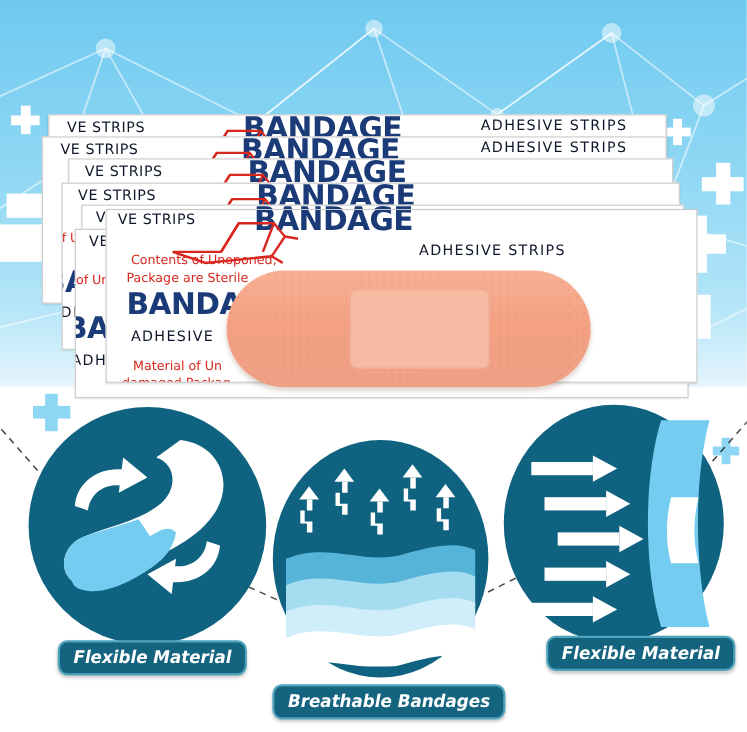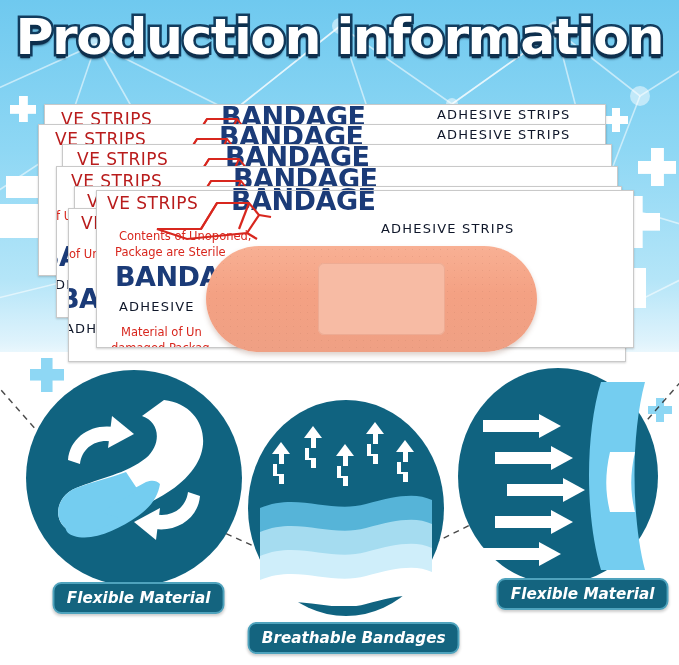--- a/index.html
+++ b/index.html
@@ -49,21 +49,21 @@
   
   .stack{position:absolute;left:0;top:0;width:679px;height:372px;z-index:20;}
   .wrap{
     position:absolute;
     background:#ffffff;
     border:1px solid #c9c9c9;
     overflow:hidden;
     box-shadow:0 1px 2px rgba(0,0,0,.18);
   }
   .wrap .bg-txt{position:absolute;white-space:nowrap;font-family:"DejaVu Sans", sans-serif;}
-  .t-strips{color:#b91c1c;font-size:17px;letter-spacing:.5px;}
+  .t-strips{color:#0f172a;font-size:13px;letter-spacing:.5px;}
   .t-band{color:#1b3b78;font-weight:bold;font-size:27px;letter-spacing:-.5px;}
   .t-adh{color:#0f172a;font-size:13px;letter-spacing:1.2px;}
   .t-red{color:#d8271e;font-size:11.5px;}
   .redart{position:absolute;}
 
   
   .bandage{
     position:absolute;left:206px;top:246px;width:331px;height:106px;
     background:linear-gradient(180deg,#f8b094 0%,#f4a183 45%,#efa084 100%);
     border-radius:53px/53px;
@@ -153,23 +153,20 @@
 
     <div class="wcross cross-shape" style="left:10px;top:96px;width:26px;height:26px;"></div>
     <div class="wcross cross-shape" style="left:604px;top:108px;width:24px;height:24px;"></div>
     <div class="wcross cross-shape" style="left:638px;top:148px;width:38px;height:38px;"></div>
     <div class="wcross cross-shape" style="left:608px;top:196px;width:52px;height:52px;"></div>
     <div class="wcross" style="left:6px;top:176px;width:34px;height:22px;"></div>
     <div class="wcross" style="left:0px;top:204px;width:44px;height:34px;"></div>
     <div class="wcross" style="left:600px;top:268px;width:46px;height:40px;"></div>
   </div>
 
-  <div class="title-wrap">
-    <span class="title">Production information</span>
-  </div>
 
   <div class="stack">
 
     <div class="wrap" style="left:44px;top:104px;width:560px;height:150px;">
       <span class="bg-txt t-strips" style="left:16px;top:4px;">VE STRIPS</span>
       <span class="bg-txt t-band" style="left:176px;top:-4px;">BANDAGE</span>
       <span class="bg-txt t-adh" style="left:392px;top:2px;">ADHESIVE STRIPS</span>
       <svg class="redart" style="left:104px;top:6px;width:120px;height:46px;" viewBox="0 0 120 46">
         <g fill="none" stroke="#d8271e" stroke-width="2">
           <path d="M4 30 L44 30 L58 8 L88 8 L96 18 L86 34 L30 40 Z"></path>

